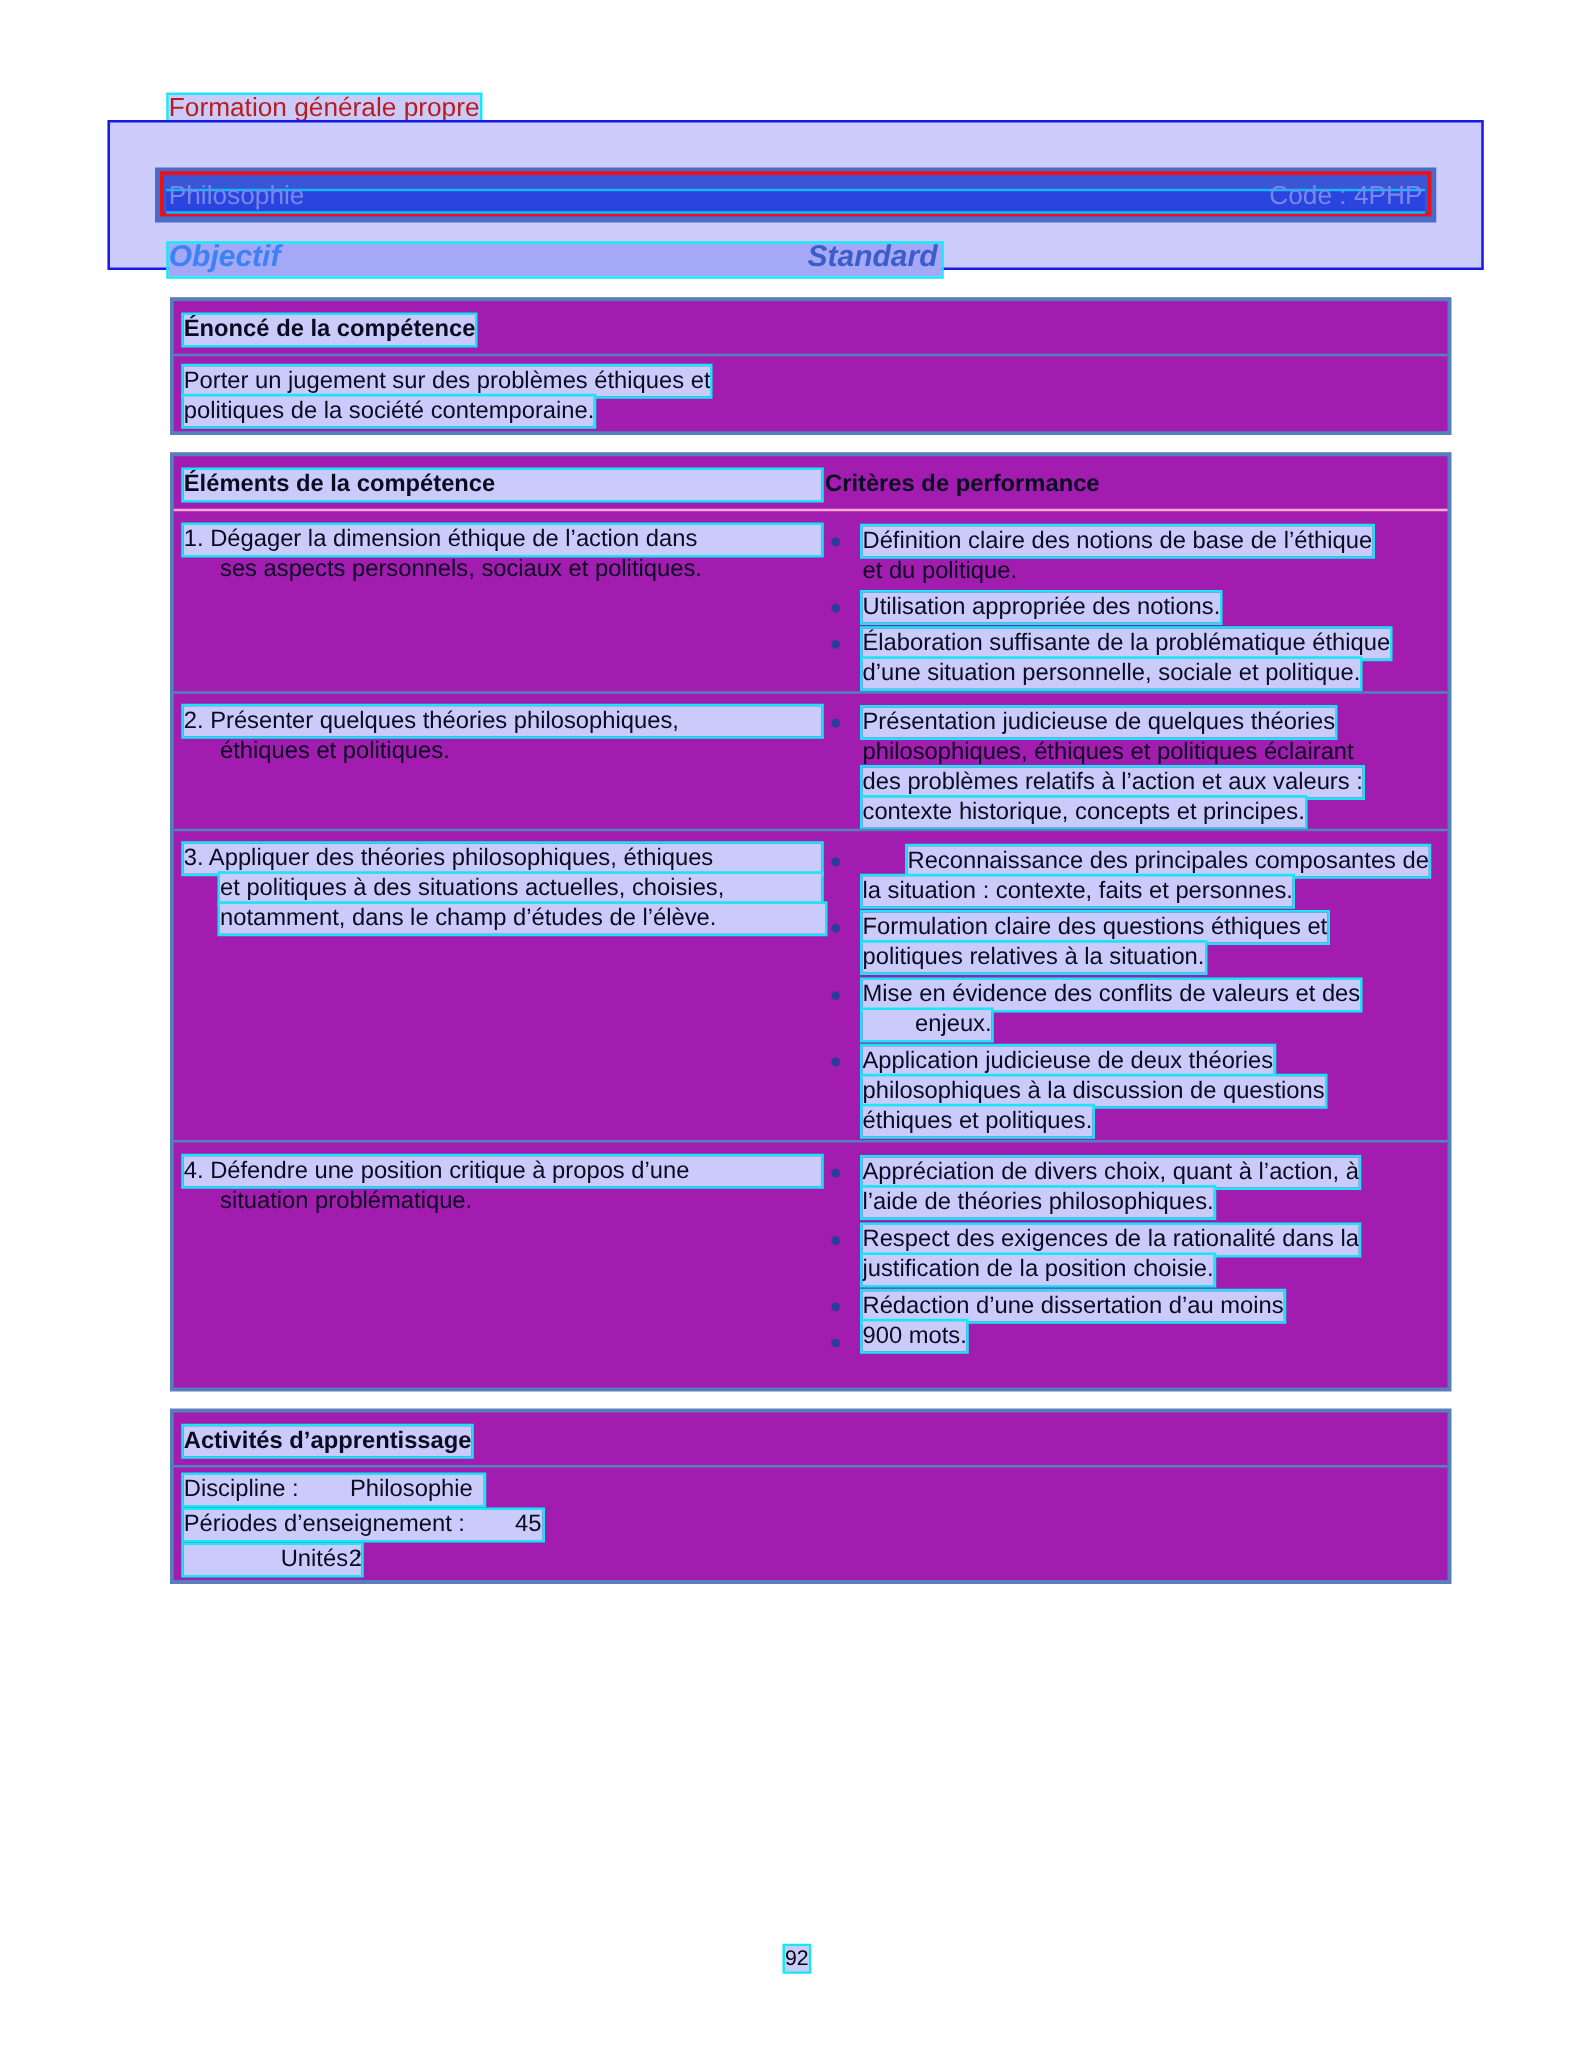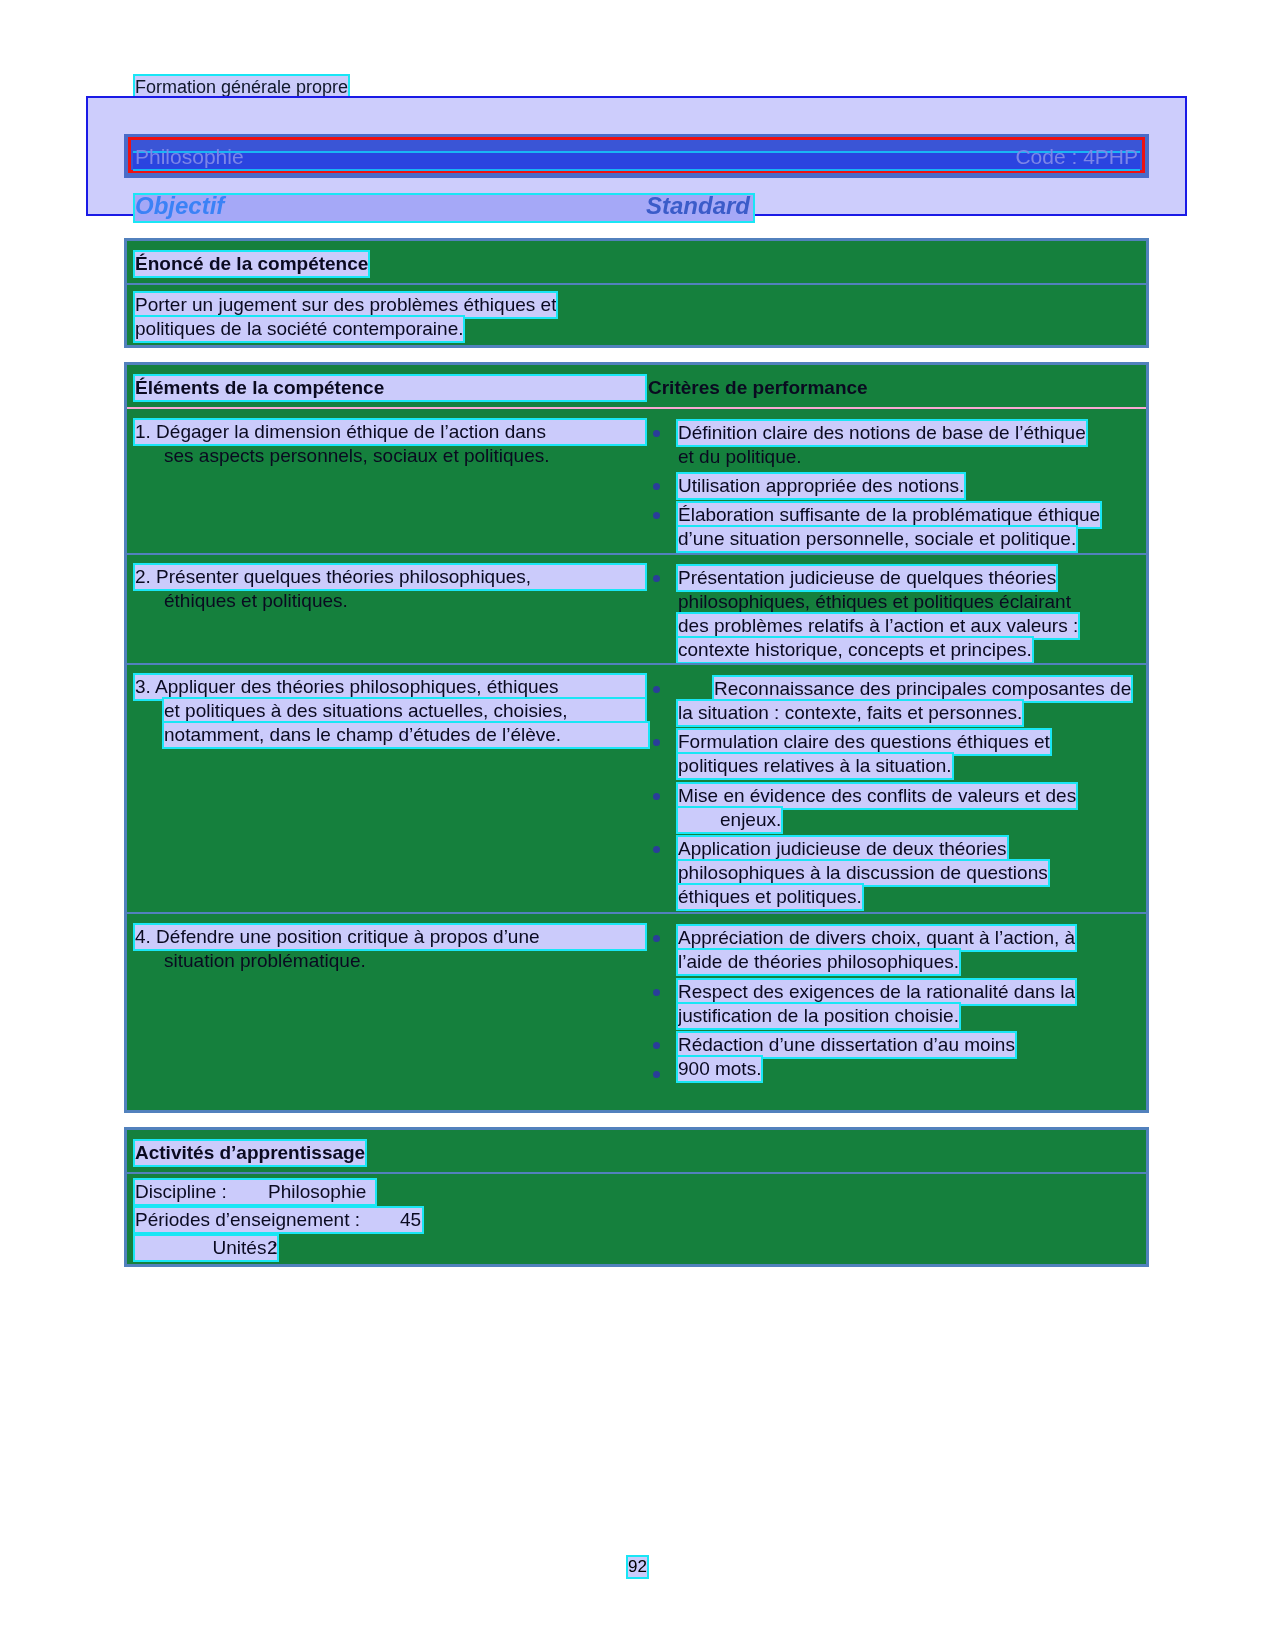--- a/index.html
+++ b/index.html
@@ -1,29 +1,29 @@
 <!DOCTYPE html>
 <html><head>
 <meta charset="utf-8">
 <style>
   html, body { margin:0; padding:0; }
   body { width:1275px; height:1651px; background:#ffffff; position:relative; font-family:"Liberation Sans", sans-serif; color:#000; overflow:hidden; }
   .abs { position:absolute; }
   .hl { background:#cbcbfb; outline:2px solid #19e6f5; }
-  .top-title { left:135px; top:76px; font-size:18px; color:#0f172a; line-height:22px;text-align:right; }
+  .top-title { left:135px; top:76px; font-size:21px; color:#b91c1c; line-height:22px;text-align:right; }
   .header-band { left:86px; top:96px; width:1101px; height:120px; background:#cdcdfc; border:2px solid #1a1ae6; box-sizing:border-box; }
   .title-bar { left:124px; top:134px; width:1025px; height:44px; background:#4a6bc9; }
   .title-inner { left:128px; top:137px; width:1017px; height:36px; background:#3a55d6; border:3px solid #ee1111; box-sizing:border-box; }
   .title-strip { left:133px; top:151px; width:1007px; height:16px; background:#2a44e0; border-top:2px solid #19b5f5; border-bottom:2px solid #19b5f5; }
   .subject { left:135px; top:146px; font-size:21px; color:#7c86e8; line-height:22px; }
   .code { right:137px; top:146px; font-size:21px; color:#7c86e8; line-height:22px; }
   .obj-row { left:135px; top:195px; width:618px; height:26px; background:#a5a8f7; outline:2px solid #19e6f5; }
   .obj-label { left:135px; top:192px; font-size:24px; font-weight:bold; font-style:italic; color:#3b82f6; line-height:28px; }
   .std-label { left:646px; top:192px; font-size:24px; font-weight:bold; font-style:italic; color:#3b5cc9; line-height:28px; }
-  .box { left:124px; width:1025px; border:3px solid #5281bd; box-sizing:border-box; background:#15803d; }
+  .box { left:136px; width:1025px; border:3px solid #5281bd; box-sizing:border-box; background:#a21caf; }
   .box .hdr { border-bottom:2px solid #5281bd; }
   .bold { font-weight:bold; font-size:19px; }
   .t { font-size:19px; line-height:24px; color:#0a0a20; }
   .line { position:absolute; white-space:nowrap; }
   .bullet { position:absolute; width:7px; height:7px; border-radius:50%; background:#2a3d9a; }
   .rowsep { position:absolute; left:0; right:0; height:2px; background:#5281bd; }
   .pagenum { left:628px; top:1557px; font-size:17px;text-align:right; }
 </style>
 </head>
 <body>

